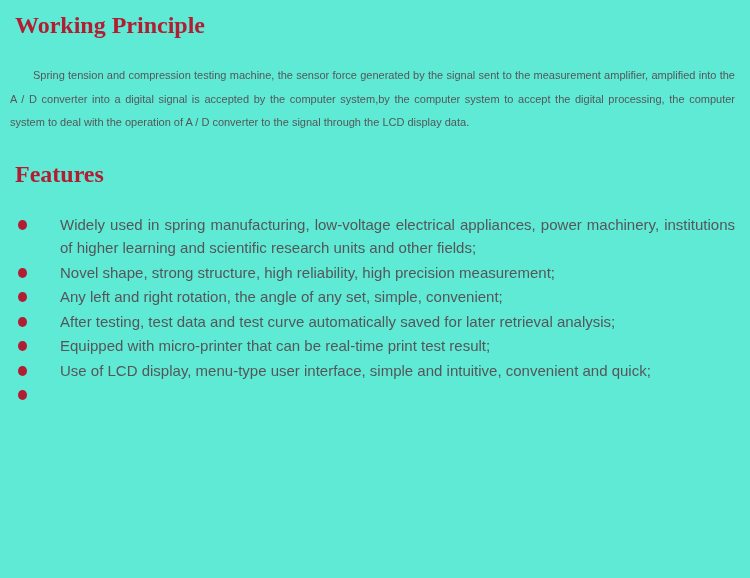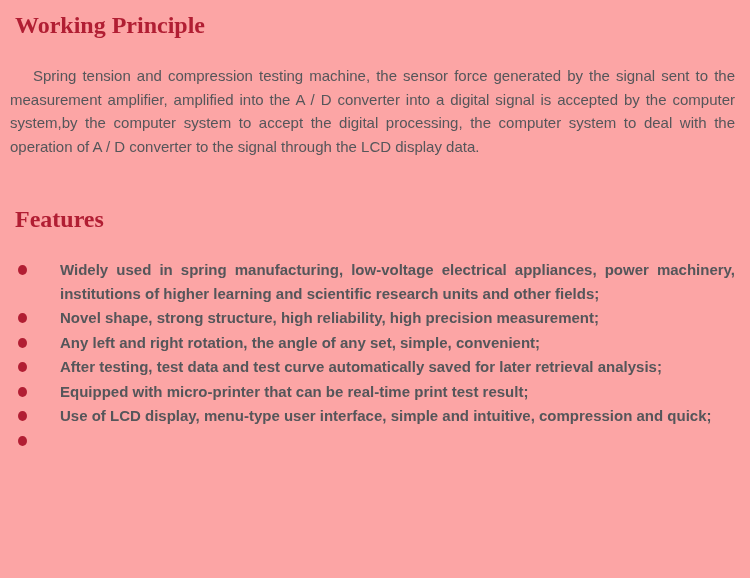--- a/index.html
+++ b/index.html
@@ -4,59 +4,59 @@
 <style>
   html, body {
     margin: 0;
     padding: 0;
     background: #ffffff;
   }
   .page {
     position: relative;
     width: 750px;
     height: 578px;
-    background: #fca5a5;
+    background: #5eead4;
     overflow: hidden;
     font-family: "Liberation Sans", sans-serif;
     box-sizing: border-box;
   }
   .section-heading {
     font-family: "Liberation Serif", serif;
     font-weight: bold;
     font-size: 24px;
     line-height: 30px;
     color: var(--accent, #b11e33);
     margin: 10px 15px 0 15px;
   }
   .section-heading.features {
-    margin-top: 46px;
+    margin-top: 24px;
   }
   .body-paragraph {
     margin: 24px 2px 0 10px;
     width: 725px;
     color: var(--body-text, #55565a);
-    font-size: 15px;
+    font-size: 11px;
     font-weight: 300;
     line-height: 23.5px;
     text-align: justify;
     text-indent: 23px;
   }
   .features-list {
     list-style: none;
     margin: 24px 0 0 10px;
     padding: 0;
     width: 725px;
   }
   .feature-item {
     position: relative;
     padding-left: 50px;
     margin-bottom: 1px;
     color: var(--body-text, #55565a);
     font-size: 15px;
-    font-weight: 700;
+    font-weight: 400;
     line-height: 23.5px;
     text-align: justify;
     box-sizing: border-box;
   }
   .bullet {
     position: absolute;
     left: 8px;
     top: 7px;
     width: 9px;
     height: 10px;
@@ -99,21 +99,21 @@
         <span class="feature-text">After testing, test data and test curve automatically saved for later retrieval analysis;</span>
       </li>
 
       <li class="feature-item">
         <span class="bullet"></span>
         <span class="feature-text">Equipped with micro-printer that can be real-time print test result;</span>
       </li>
 
       <li class="feature-item">
         <span class="bullet"></span>
-        <span class="feature-text">Use of LCD display, menu-type user interface, simple and intuitive, compression and quick;</span>
+        <span class="feature-text">Use of LCD display, menu-type user interface, simple and intuitive, convenient and quick;</span>
       </li>
 
       <li class="feature-item">
         <span class="bullet"></span>
       </li>
     </ul>
 
 </div>
 
 </body></html>

